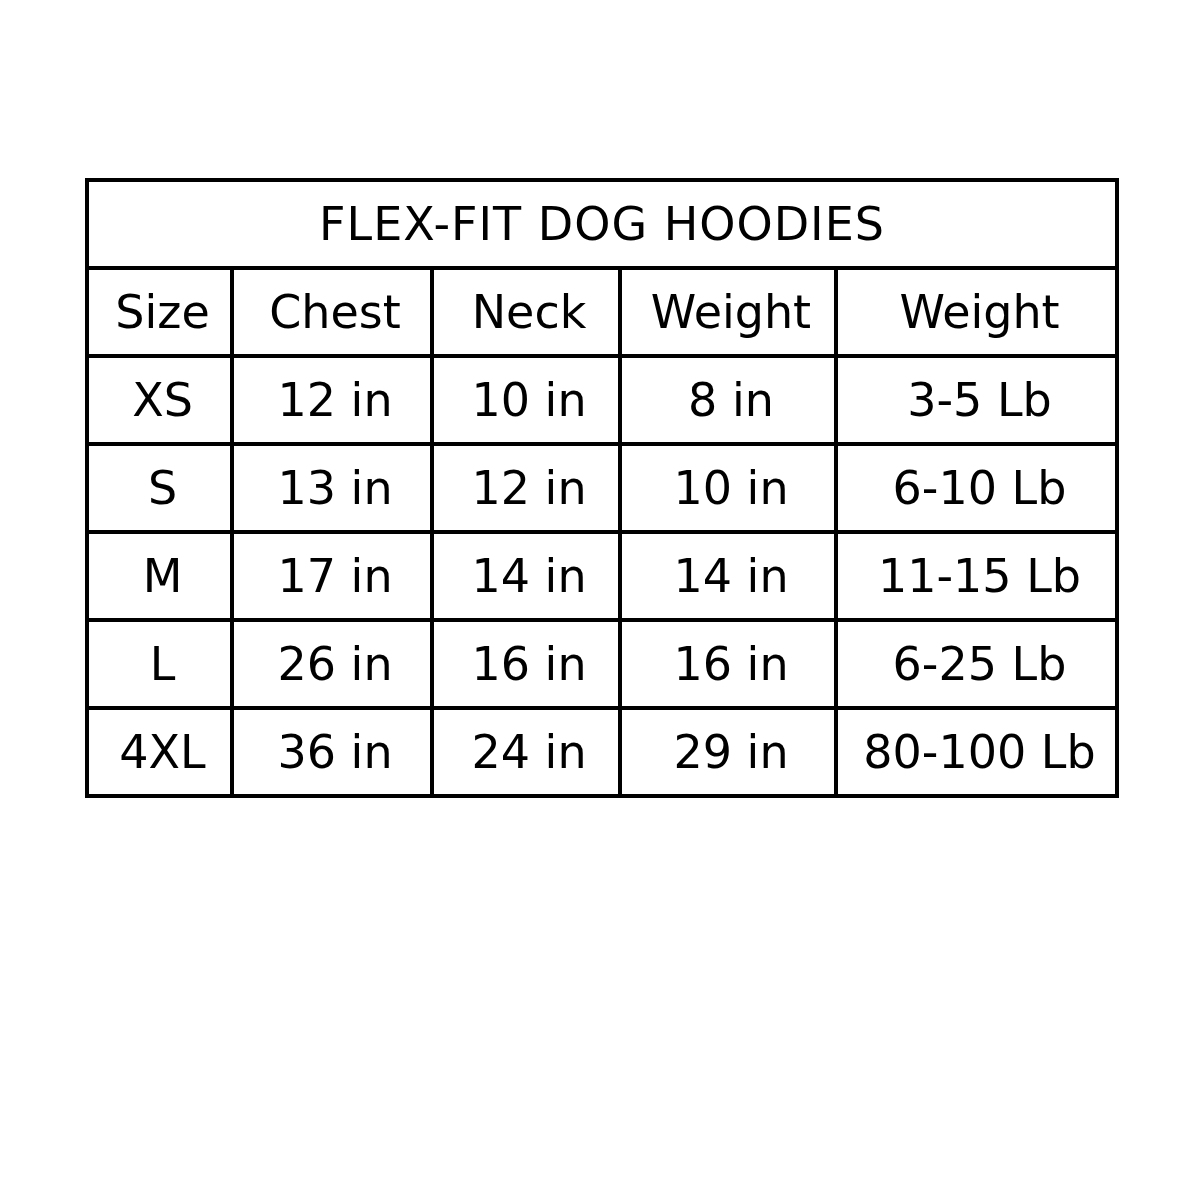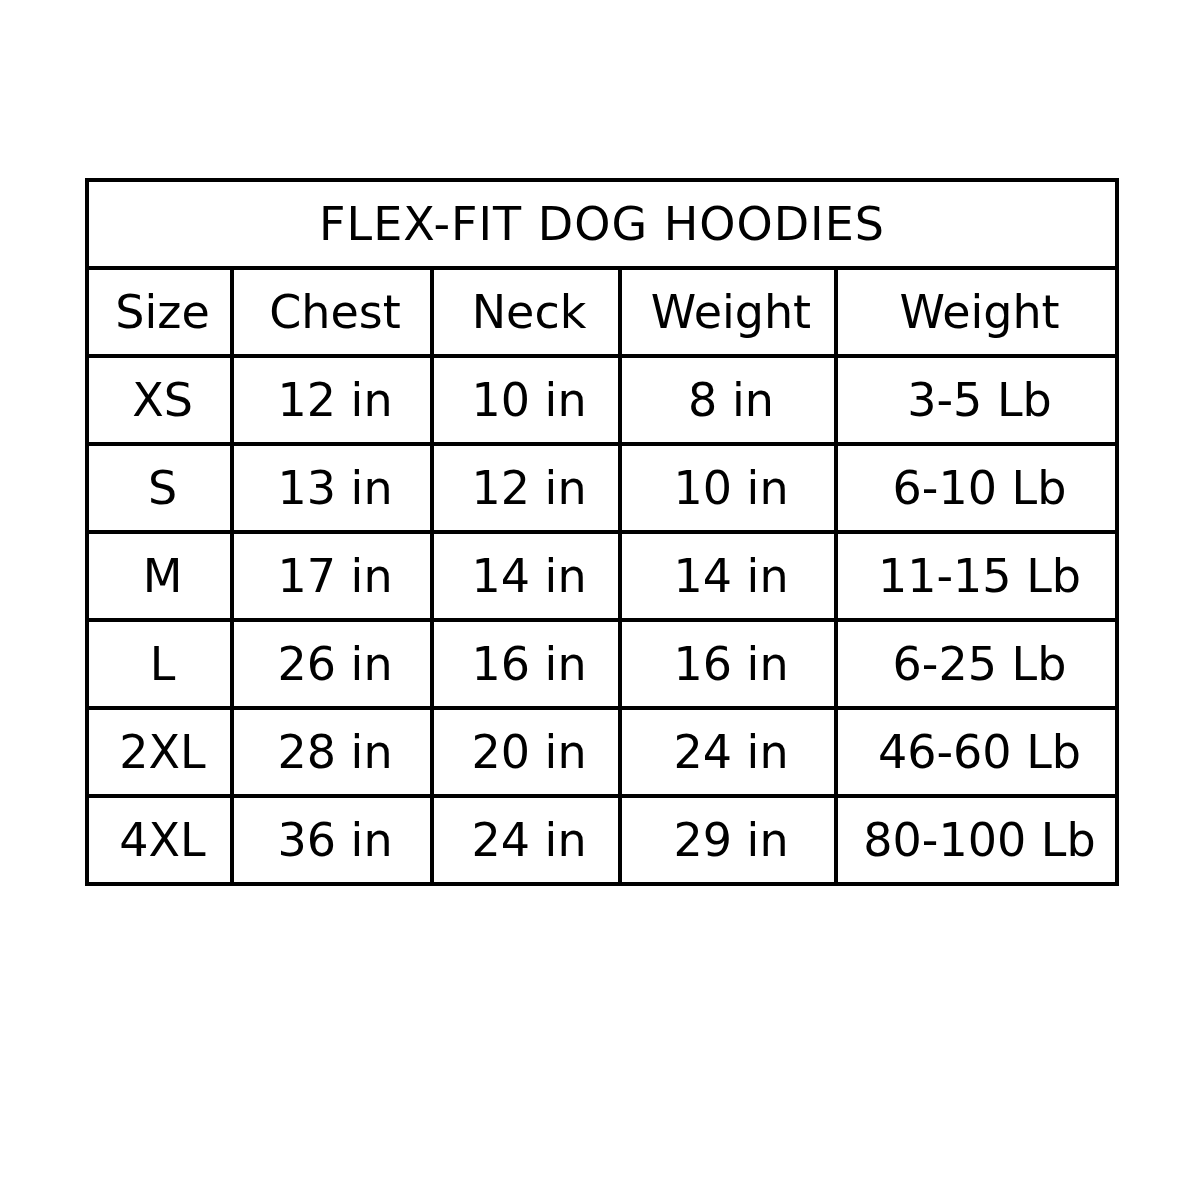--- a/index.html
+++ b/index.html
@@ -108,27 +108,20 @@
         <td class="body-cell">11-15 Lb</td>
       </tr>
       <tr>
         <td class="body-cell">L</td>
         <td class="body-cell">26 in</td>
         <td class="body-cell">16 in</td>
         <td class="body-cell">16 in</td>
         <td class="body-cell">6-25 Lb</td>
       </tr>
       <tr>
-        <td class="body-cell">2XL</td>
-        <td class="body-cell">28 in</td>
-        <td class="body-cell">20 in</td>
-        <td class="body-cell">24 in</td>
-        <td class="body-cell">46-60 Lb</td>
-      </tr>
-      <tr>
         <td class="body-cell">4XL</td>
         <td class="body-cell">36 in</td>
         <td class="body-cell">24 in</td>
         <td class="body-cell">29 in</td>
         <td class="body-cell">80-100 Lb</td>
       </tr>
     </tbody>
   </table>
 </div>
 

